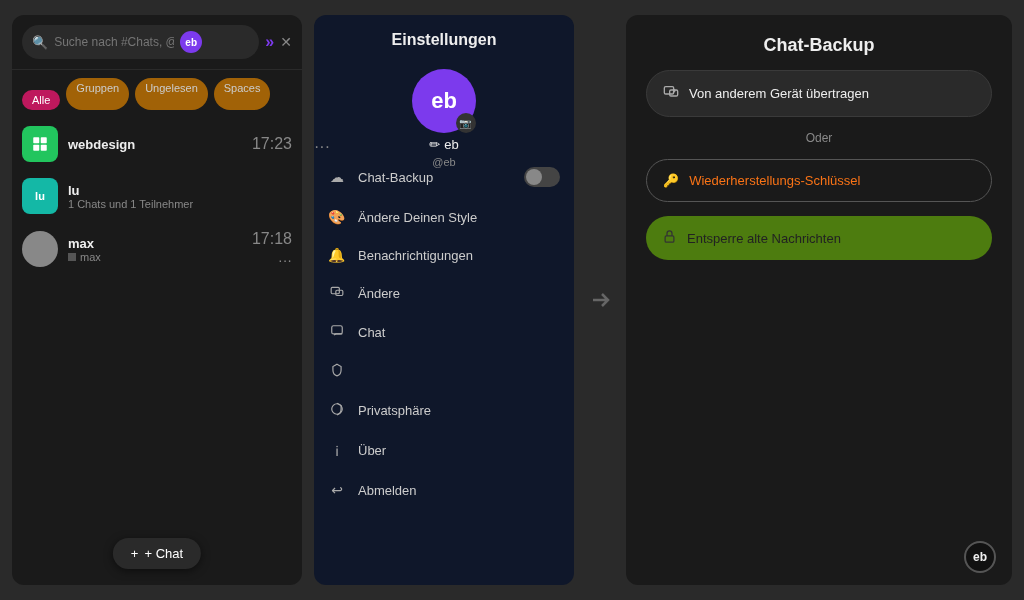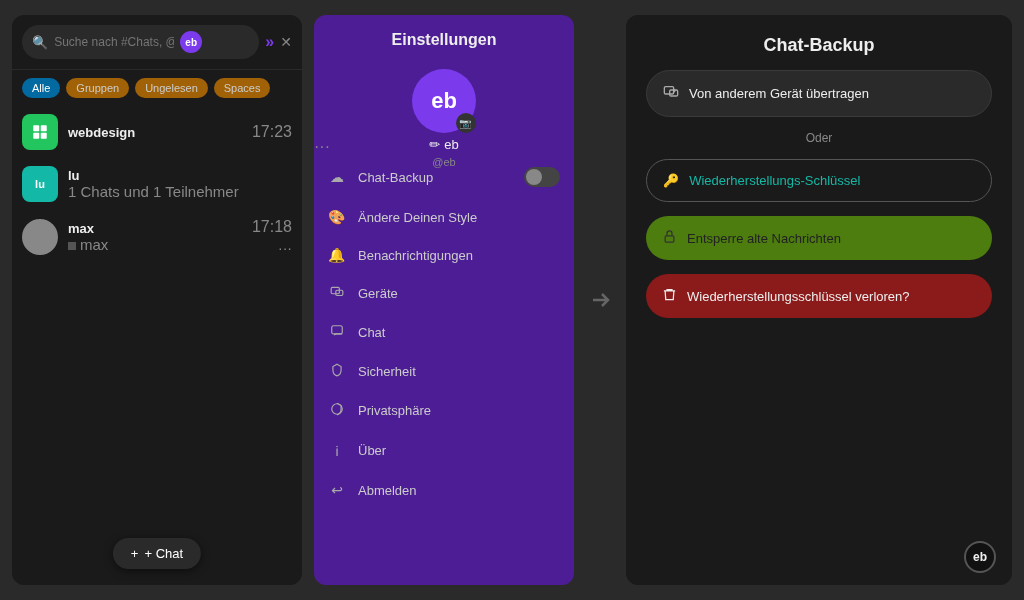--- a/index.html
+++ b/index.html
@@ -86,22 +86,23 @@
     }
     .filter-chip {
       background: #a16207;
       color: #ccc;
       border-radius: 20px;
       padding: 4px 10px;
       font-size: 11px;
       cursor: pointer;
     }
     .filter-chip.active {
-      background: #0369a1;
+      background: #be185d;
       color: white;
+      margin-top: 12px;
     }
     .chat-list {
       flex: 1;
       overflow-y: auto;
     }
     .chat-item {
       display: flex;
       align-items: center;
       padding: 8px 10px;
       gap: 10px;
@@ -117,21 +118,21 @@
       font-size: 13px;
       font-weight: bold;
       color: white;
       flex-shrink: 0;
     }
     .avatar.green { background: #22c55e; }
     .avatar.teal { background: #14b8a6; }
     .avatar.gray { background: #6b7280; border-radius: 50%; }
     .chat-info { flex: 1; min-width: 0; }
     .chat-name { color: #eee; font-size: 13px; font-weight: 700; }
-    .chat-sub { color: #888; font-size: 15px; white-space: nowrap; overflow: hidden; text-overflow: ellipsis; }
+    .chat-sub { color: #888; font-size: 11px; white-space: nowrap; overflow: hidden; text-overflow: ellipsis; }
     .chat-time { color: #888; font-size: 16px; }
     .chat-plus-btn {
       position: absolute;
       bottom: 16px;
       left: 50%;
       transform: translateX(-50%);
       background: #2a2a2a;
       color: white;
       border-radius: 20px;
       padding: 8px 18px;
@@ -139,21 +140,21 @@
       display: flex;
       align-items: center;
       gap: 6px;
       cursor: pointer;
       box-shadow: 0 2px 8px rgba(0,0,0,0.5);
     }
 
     
     .middle-panel {
       width: 260px;
-      background: #4c1d95;
+      background: #0f172a;
       border-radius: 12px;
       display: flex;
       flex-direction: column;
       overflow: hidden;
     }
     .settings-header {
       text-align: center;
       padding: 16px 10px 10px;
       color: #eee;
       font-size: 16px;
@@ -447,38 +448,37 @@
         <span class="mi-icon">🔔</span>
         <span class="mi-label">Benachrichtigungen</span>
       </div>
       <div class="menu-item">
         <span class="mi-icon">
           <svg width="14" height="14" viewBox="0 0 24 24" fill="none" stroke="#aaa" stroke-width="2">
               <rect x="2" y="4" width="14" height="11" rx="2"></rect>
               <rect x="10" y="9" width="12" height="9" rx="2"></rect>
             </svg>
         </span>
-        <span class="mi-label">Geräte</span>
+        <span class="mi-label">Ändere</span>
       </div>
       <div class="menu-item">
         <span class="mi-icon">
           <svg width="14" height="14" viewBox="0 0 24 24" fill="none" stroke="#aaa" stroke-width="2">
               <rect x="3" y="3" width="18" height="14" rx="3"></rect>
               <path d="M7 19l3-2h11"></path>
             </svg>
         </span>
         <span class="mi-label">Chat</span>
       </div>
       <div class="menu-item">
         <span class="mi-icon">
           <svg width="14" height="14" viewBox="0 0 24 24" fill="none" stroke="#aaa" stroke-width="2">
               <path d="M12 2l7 4v6c0 5-3.5 9-7 10C8.5 21 5 17 5 12V6l7-4z"></path>
             </svg>
         </span>
-        <span class="mi-label">Sicherheit</span>
       </div>
       <div class="menu-item">
         <span class="mi-icon">
           <svg width="14" height="14" viewBox="0 0 24 24" fill="none" stroke="#aaa" stroke-width="2">
               <circle cx="12" cy="12" r="9"></circle>
               <path d="M12 2l7 4v6c0 5-3.5 9-7 10"></path>
             </svg>
         </span>
         <span class="mi-label">Privatsphäre</span>
       </div>
@@ -507,36 +507,28 @@
             <rect x="2" y="4" width="14" height="11" rx="2"></rect>
             <rect x="10" y="9" width="12" height="9" rx="2"></rect>
             <path d="M15 7l3 3-3 3"></path>
           </svg>
       </span>
       <span>Von anderem Gerät übertragen</span>
     </div>
     <div class="or-divider">Oder</div>
     <div class="key-input-btn">
       <span>🔑</span>
-      <span style="color:#14b8a6;">Wiederherstellungs-Schlüssel</span>
+      <span style="color:#f97316;">Wiederherstellungs-Schlüssel</span>
     </div>
     <div class="right-btn white-btn">
       <span>
         <svg width="15" height="15" viewBox="0 0 24 24" fill="none" stroke="#333" stroke-width="2">
             <rect x="5" y="11" width="14" height="10" rx="2"></rect>
             <path d="M8 11V7a4 4 0 018 0v4"></path>
           </svg>
       </span>
       <span>Entsperre alte Nachrichten</span>
     </div>
-    <div class="right-btn red-btn">
-      <span>
-        <svg width="15" height="15" viewBox="0 0 24 24" fill="none" stroke="#eee" stroke-width="2">
-            <path d="M3 6h18M8 6V4h8v2M19 6l-1 14H6L5 6"></path>
-          </svg>
-      </span>
-      <span>Wiederherstellungsschlüssel verloren?</span>
-    </div>
     <div class="logo-watermark">
       <div class="logo-circle">eb</div>
     </div>
   </div>
 </div>
 
 </body></html>

